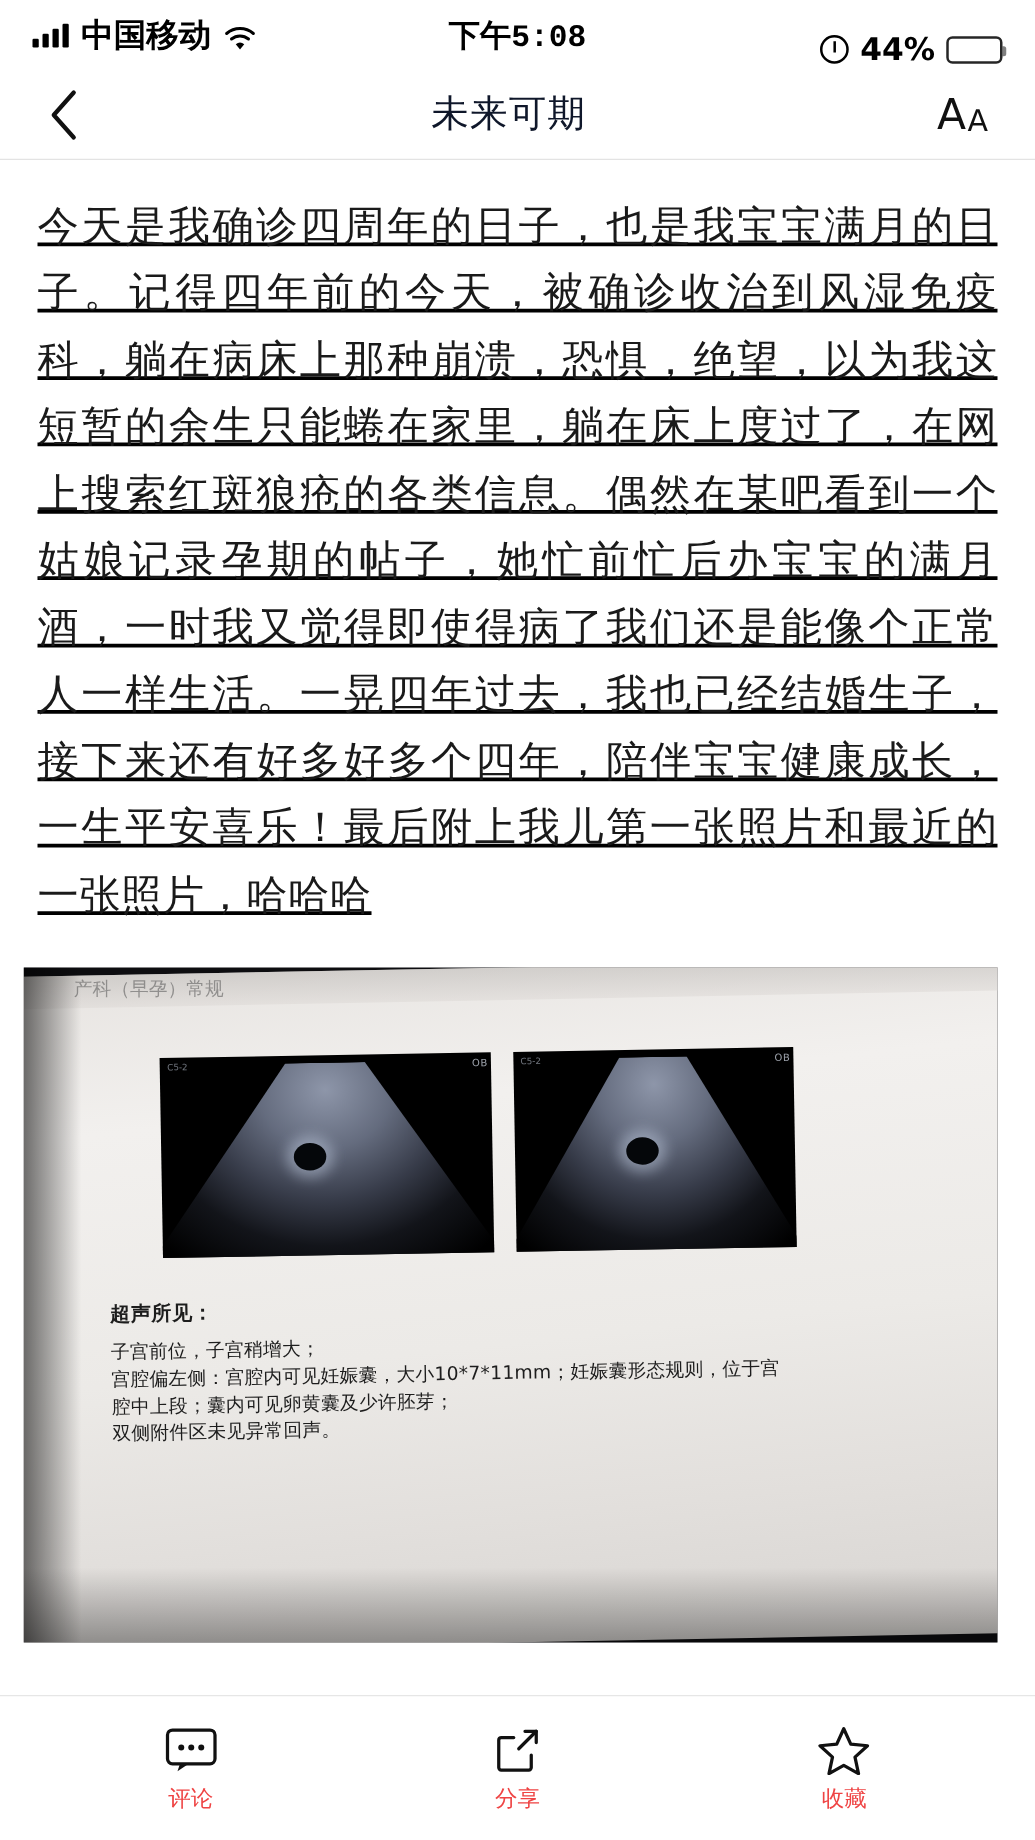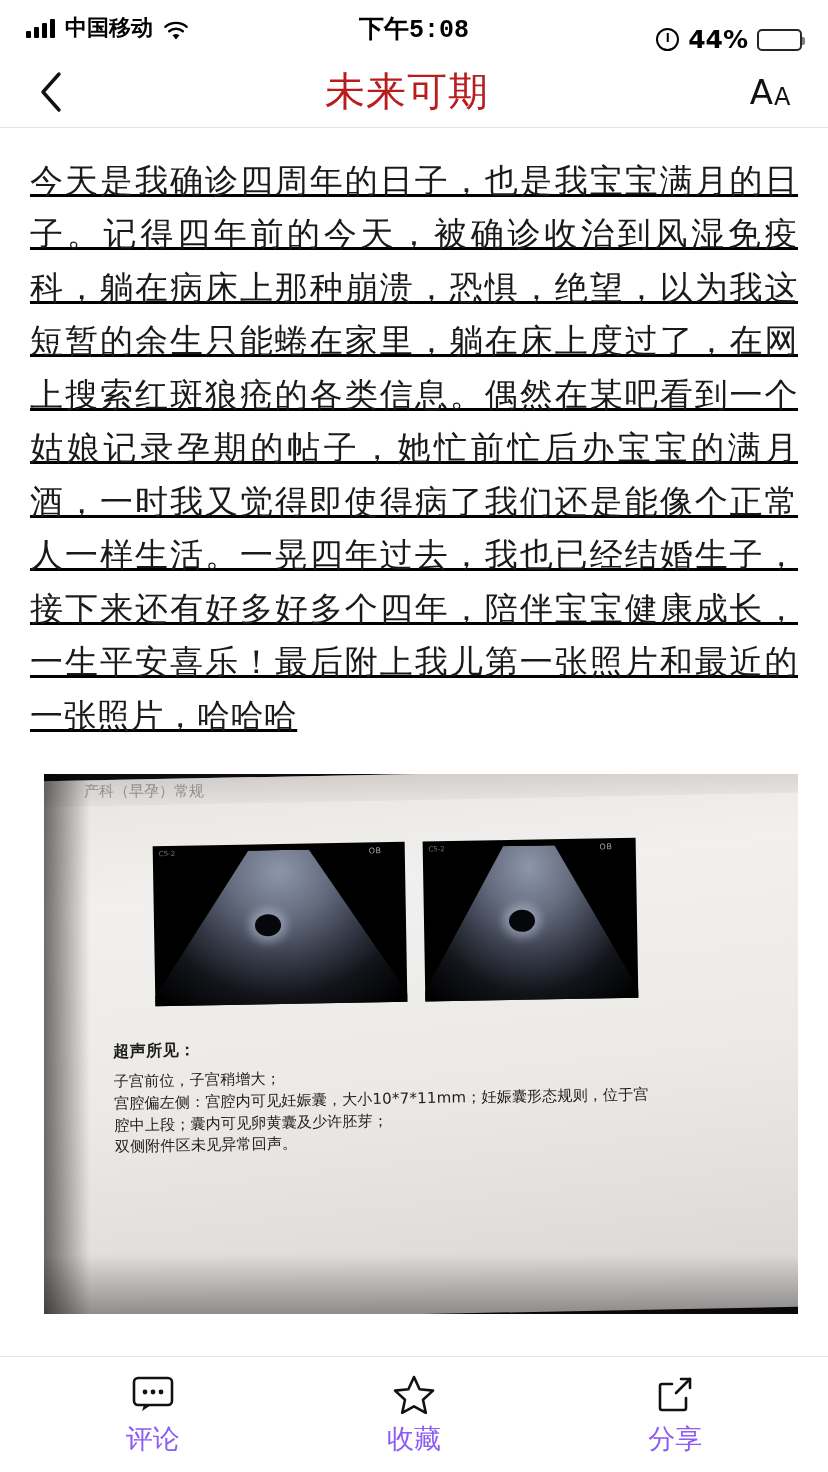--- a/index.html
+++ b/index.html
@@ -29,21 +29,21 @@
     color: #000;
     position: relative;
   }
   .sb-left { display: flex; align-items: center; gap: 10px; }
   .signal-bars { display: flex; align-items: flex-end; gap: 3px; height: 20px; }
   .signal-bars i { display: block; width: 5px; background: #000; border-radius: 1px; }
   .signal-bars i:nth-child(1) { height: 7px; }
   .signal-bars i:nth-child(2) { height: 11px; }
   .signal-bars i:nth-child(3) { height: 15px; }
   .signal-bars i:nth-child(4) { height: 19px; }
-  .carrier { font-size: 22px; letter-spacing: 0; }
+  .carrier { font-size: 26px; letter-spacing: 0; }
   .wifi { width: 26px; height: 20px; position: relative; }
   .sb-center {
     position: absolute;
     left: 0; right: 0;
     text-align: center;
     font-size: 25px;
     font-weight: 600;
     font-family: Liberation Mono, monospace;
   }
   .sb-right {
@@ -99,22 +99,22 @@
     padding: 0 28px;
     border-bottom: 1px solid #e3e3e3;
     background: #fff;
   }
   .nav-back {
     width: 46px; height: 46px;
     display: flex; align-items: center; justify-content: center;
   }
   .nav-back svg { display: block; }
   .nav-title {
-    font-size: 40px;
-    color: #b91c1c;
+    font-size: 30px;
+    color: #0f172a;
     letter-spacing: 1px;
     font-weight: 400;
   }
   .nav-font {
     width: 60px;
     display: flex; align-items: flex-end; justify-content: center;
     gap: 1px;
     color: #111;
   }
   .nav-font .big { font-size: 34px; line-height: 1; font-weight: 500; }
@@ -130,21 +130,21 @@
   .article-text {
     padding: 26px 30px 10px 30px;
     font-size: 33px;
     line-height: 1.62;
     color: #1a1a1a;
     text-align: justify;
     letter-spacing: 0.4px;
     font-family: "DejaVu Sans", "Liberation Sans", sans-serif;
   }
   .photo-wrap {
-    margin: 22px 30px 0 44px;
+    margin: 22px 30px 0 19px;
   }
 
   
   .photo {
     position: relative;
     width: 100%;
     height: 540px;
     background: #0d0d10;
     overflow: hidden;
   }
@@ -200,21 +200,21 @@
   .scan .sac {
     position: absolute;
     left: 40%; top: 44%;
     width: 26px; height: 22px;
     background: #05070a;
     border-radius: 50%;
     box-shadow: 0 0 10px 6px rgba(200,210,230,.45);
   }
   .scan .tag {
     position: absolute;
-    right: 23px; top: 4px;
+    right: 2px; top: 4px;
     font-size: 8px;
     color: #cfd6e2;
     opacity: .75;
     letter-spacing: .5px;
   }
   .scan .tagl {
     position: absolute;
     left: 6px; top: 4px;
     font-size: 7px;
     color: #b9c1cf;
@@ -283,22 +283,22 @@
     justify-content: space-around;
   }
   .action {
     display: flex;
     flex-direction: column;
     align-items: center;
     gap: 6px;
     width: 100px;
   }
   .action .lbl {
-    font-size: 27px;
-    color: #8b5cf6;
+    font-size: 18px;
+    color: #ef4444;
   }
   .action .ico {
     height: 42px;
     display: flex;
     align-items: center;
     justify-content: center;
   }
 </style>
 </head>
 <body>
@@ -396,35 +396,35 @@
             <circle cx="13" cy="16" r="2.4" fill="#111"></circle>
             <circle cx="21" cy="16" r="2.4" fill="#111"></circle>
             <circle cx="29" cy="16" r="2.4" fill="#111"></circle>
           </svg>
         </span>
         <span class="lbl">评论</span>
       </div>
 
       <div class="action">
         <span class="ico">
-          <svg width="42" height="40" viewBox="0 0 42 40">
-            <path d="M21 3l5.6 12.3 13.4 1.3-10 9.1 2.8 13.2L21 32.3 9.2 38.9 12 25.7 2 16.6l13.4-1.3z" stroke="#111" stroke-width="2.6" fill="none" stroke-linejoin="round"></path>
-          </svg>
-        </span>
-        <span class="lbl">收藏</span>
-      </div>
-
-      <div class="action">
-        <span class="ico">
           <svg width="40" height="40" viewBox="0 0 40 40">
             <path d="M26 5h9v9" stroke="#111" stroke-width="2.6" fill="none" stroke-linecap="round" stroke-linejoin="round"></path>
             <path d="M35 5L21 19" stroke="#111" stroke-width="2.6" fill="none" stroke-linecap="round"></path>
             <path d="M31 24v10a2 2 0 01-2 2H7a2 2 0 01-2-2V12a2 2 0 012-2h10" stroke="#111" stroke-width="2.6" fill="none" stroke-linecap="round" stroke-linejoin="round"></path>
           </svg>
         </span>
         <span class="lbl">分享</span>
       </div>
 
+      <div class="action">
+        <span class="ico">
+          <svg width="42" height="40" viewBox="0 0 42 40">
+            <path d="M21 3l5.6 12.3 13.4 1.3-10 9.1 2.8 13.2L21 32.3 9.2 38.9 12 25.7 2 16.6l13.4-1.3z" stroke="#111" stroke-width="2.6" fill="none" stroke-linejoin="round"></path>
+          </svg>
+        </span>
+        <span class="lbl">收藏</span>
+      </div>
+
 
     </div>
   </div>
 
 </div>
 
 </body></html>

